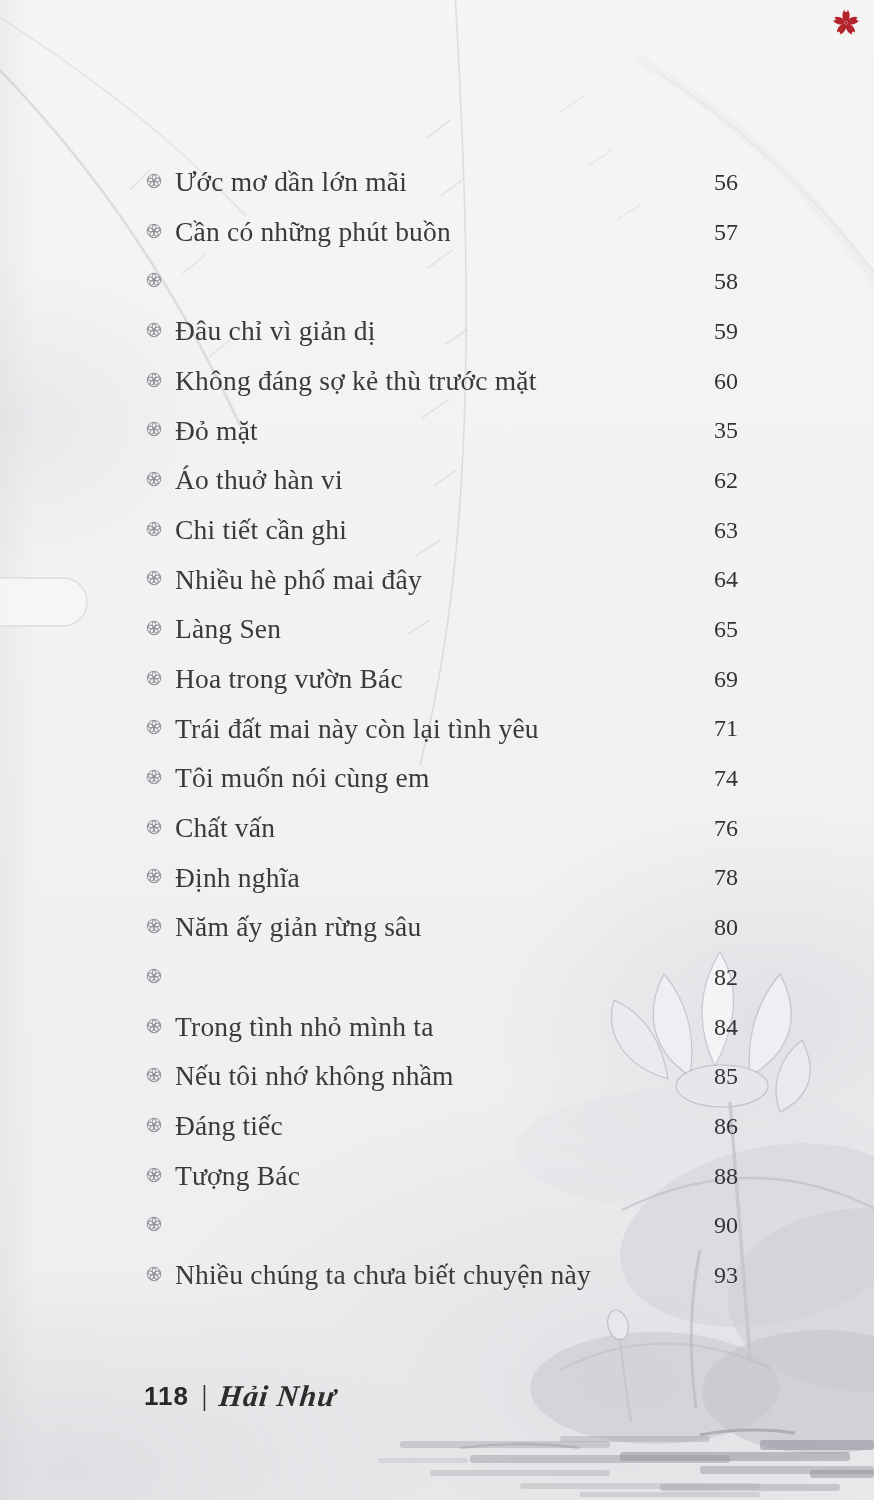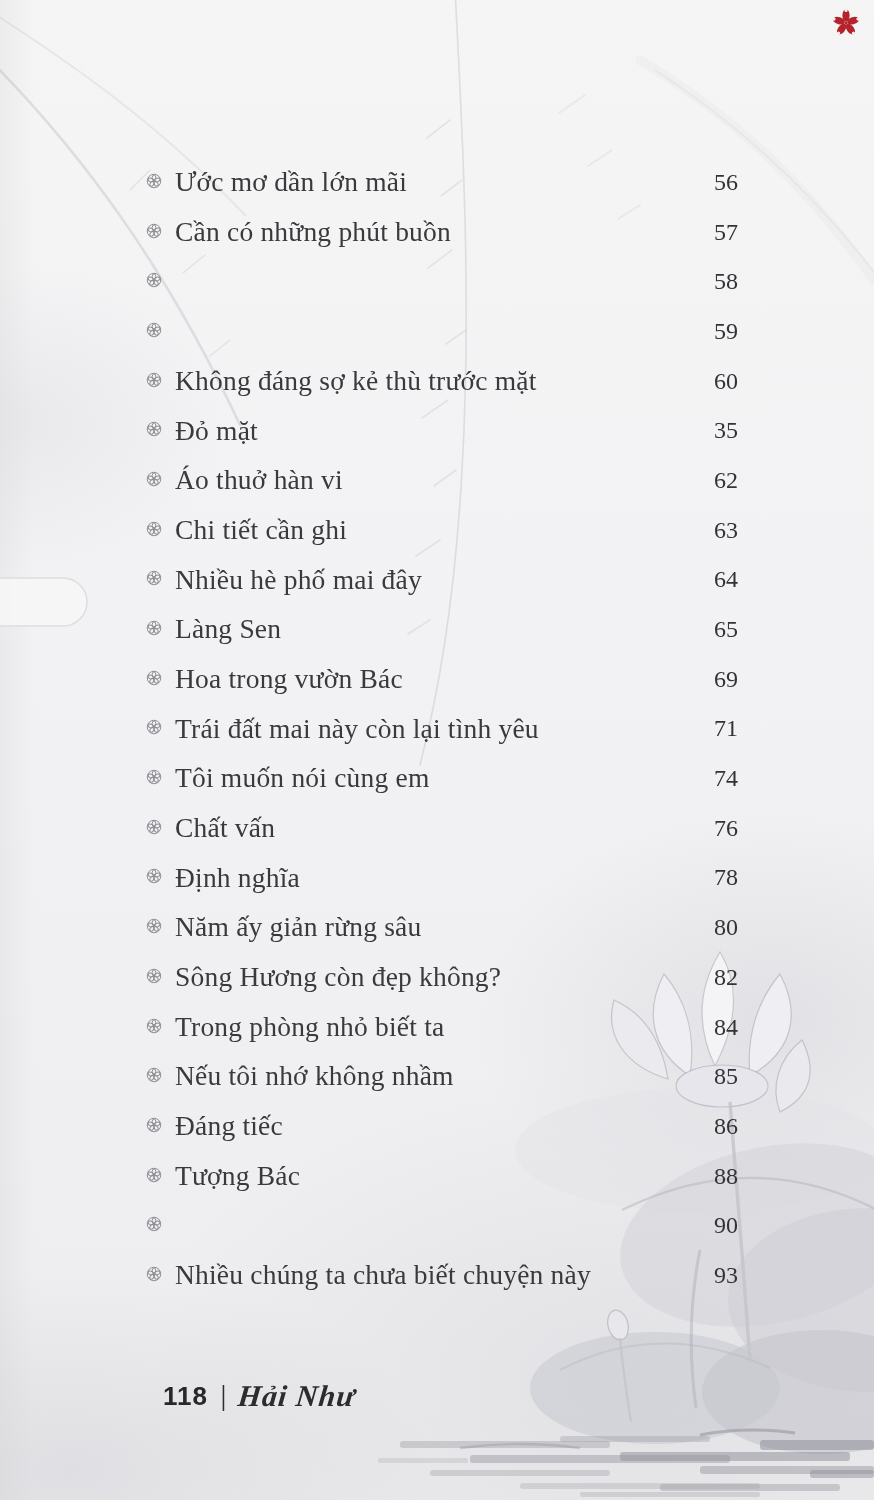--- a/index.html
+++ b/index.html
@@ -25,21 +25,21 @@
   .bullet svg{display:block;}
   .title{
     font-size:27.5px;color:#3a3a3d;letter-spacing:.2px;line-height:1;
     white-space:nowrap;
   }
   .pagenum{
     margin-left:auto;font-size:24px;color:#333336;line-height:1;
   }
   .footer{
     position:absolute;left:144px;top:1376px;height:40px;z-index:2;
-    display:flex;align-items:center;margin-left:19px;
+    display:flex;align-items:center;
   }
   .footer .num{
     font-family:"Liberation Sans","DejaVu Sans",sans-serif;
     font-weight:700;font-size:26px;color:#28282b;letter-spacing:1px;
   }
   .footer .sep{
     font-family:"Liberation Sans","DejaVu Sans",sans-serif;
     font-weight:300;font-size:27px;color:#2e2e31;margin:0 11px 0 12px;transform:scaleX(.7);
   }
   .footer .author{
@@ -248,20 +248,21 @@
           <g transform="rotate(216 9 9)">
                 <ellipse cx="9" cy="5.1" rx="2" ry="3"></ellipse>
               </g>
           <g transform="rotate(288 9 9)">
                 <ellipse cx="9" cy="5.1" rx="2" ry="3"></ellipse>
               </g>
           <circle cx="9" cy="9" r="1.1"></circle>
         </g>
       </svg>
     </span>
+    <span class="title">Đâu chỉ vì giản dị</span>
     <span class="pagenum">59</span>
   </div>
 
   <div class="row">
     <span class="bullet">
       <svg width="16" height="16" viewBox="0 0 18 18" xmlns="http://www.w3.org/2000/svg">
         <g fill="none" stroke="#8d8d93" stroke-width="1.1">
           <circle cx="9" cy="9" r="7.6"></circle>
           <g transform="rotate(0 9 9)">
                 <ellipse cx="9" cy="5.1" rx="2" ry="3"></ellipse>
@@ -611,21 +612,20 @@
           <g transform="rotate(216 9 9)">
                 <ellipse cx="9" cy="5.1" rx="2" ry="3"></ellipse>
               </g>
           <g transform="rotate(288 9 9)">
                 <ellipse cx="9" cy="5.1" rx="2" ry="3"></ellipse>
               </g>
           <circle cx="9" cy="9" r="1.1"></circle>
         </g>
       </svg>
     </span>
-    <span class="title">Sông Hương còn đẹp không?</span>
     <span class="pagenum">82</span>
   </div>
 
   <div class="row">
     <span class="bullet">
       <svg width="16" height="16" viewBox="0 0 18 18" xmlns="http://www.w3.org/2000/svg">
         <g fill="none" stroke="#8d8d93" stroke-width="1.1">
           <circle cx="9" cy="9" r="7.6"></circle>
           <g transform="rotate(0 9 9)">
                 <ellipse cx="9" cy="5.1" rx="2" ry="3"></ellipse>
@@ -639,21 +639,21 @@
           <g transform="rotate(216 9 9)">
                 <ellipse cx="9" cy="5.1" rx="2" ry="3"></ellipse>
               </g>
           <g transform="rotate(288 9 9)">
                 <ellipse cx="9" cy="5.1" rx="2" ry="3"></ellipse>
               </g>
           <circle cx="9" cy="9" r="1.1"></circle>
         </g>
       </svg>
     </span>
-    <span class="title">Trong phòng nhỏ biết ta</span>
+    <span class="title">Trong tình nhỏ mình ta</span>
     <span class="pagenum">84</span>
   </div>
 
   <div class="row">
     <span class="bullet">
       <svg width="16" height="16" viewBox="0 0 18 18" xmlns="http://www.w3.org/2000/svg">
         <g fill="none" stroke="#8d8d93" stroke-width="1.1">
           <circle cx="9" cy="9" r="7.6"></circle>
           <g transform="rotate(0 9 9)">
                 <ellipse cx="9" cy="5.1" rx="2" ry="3"></ellipse>

